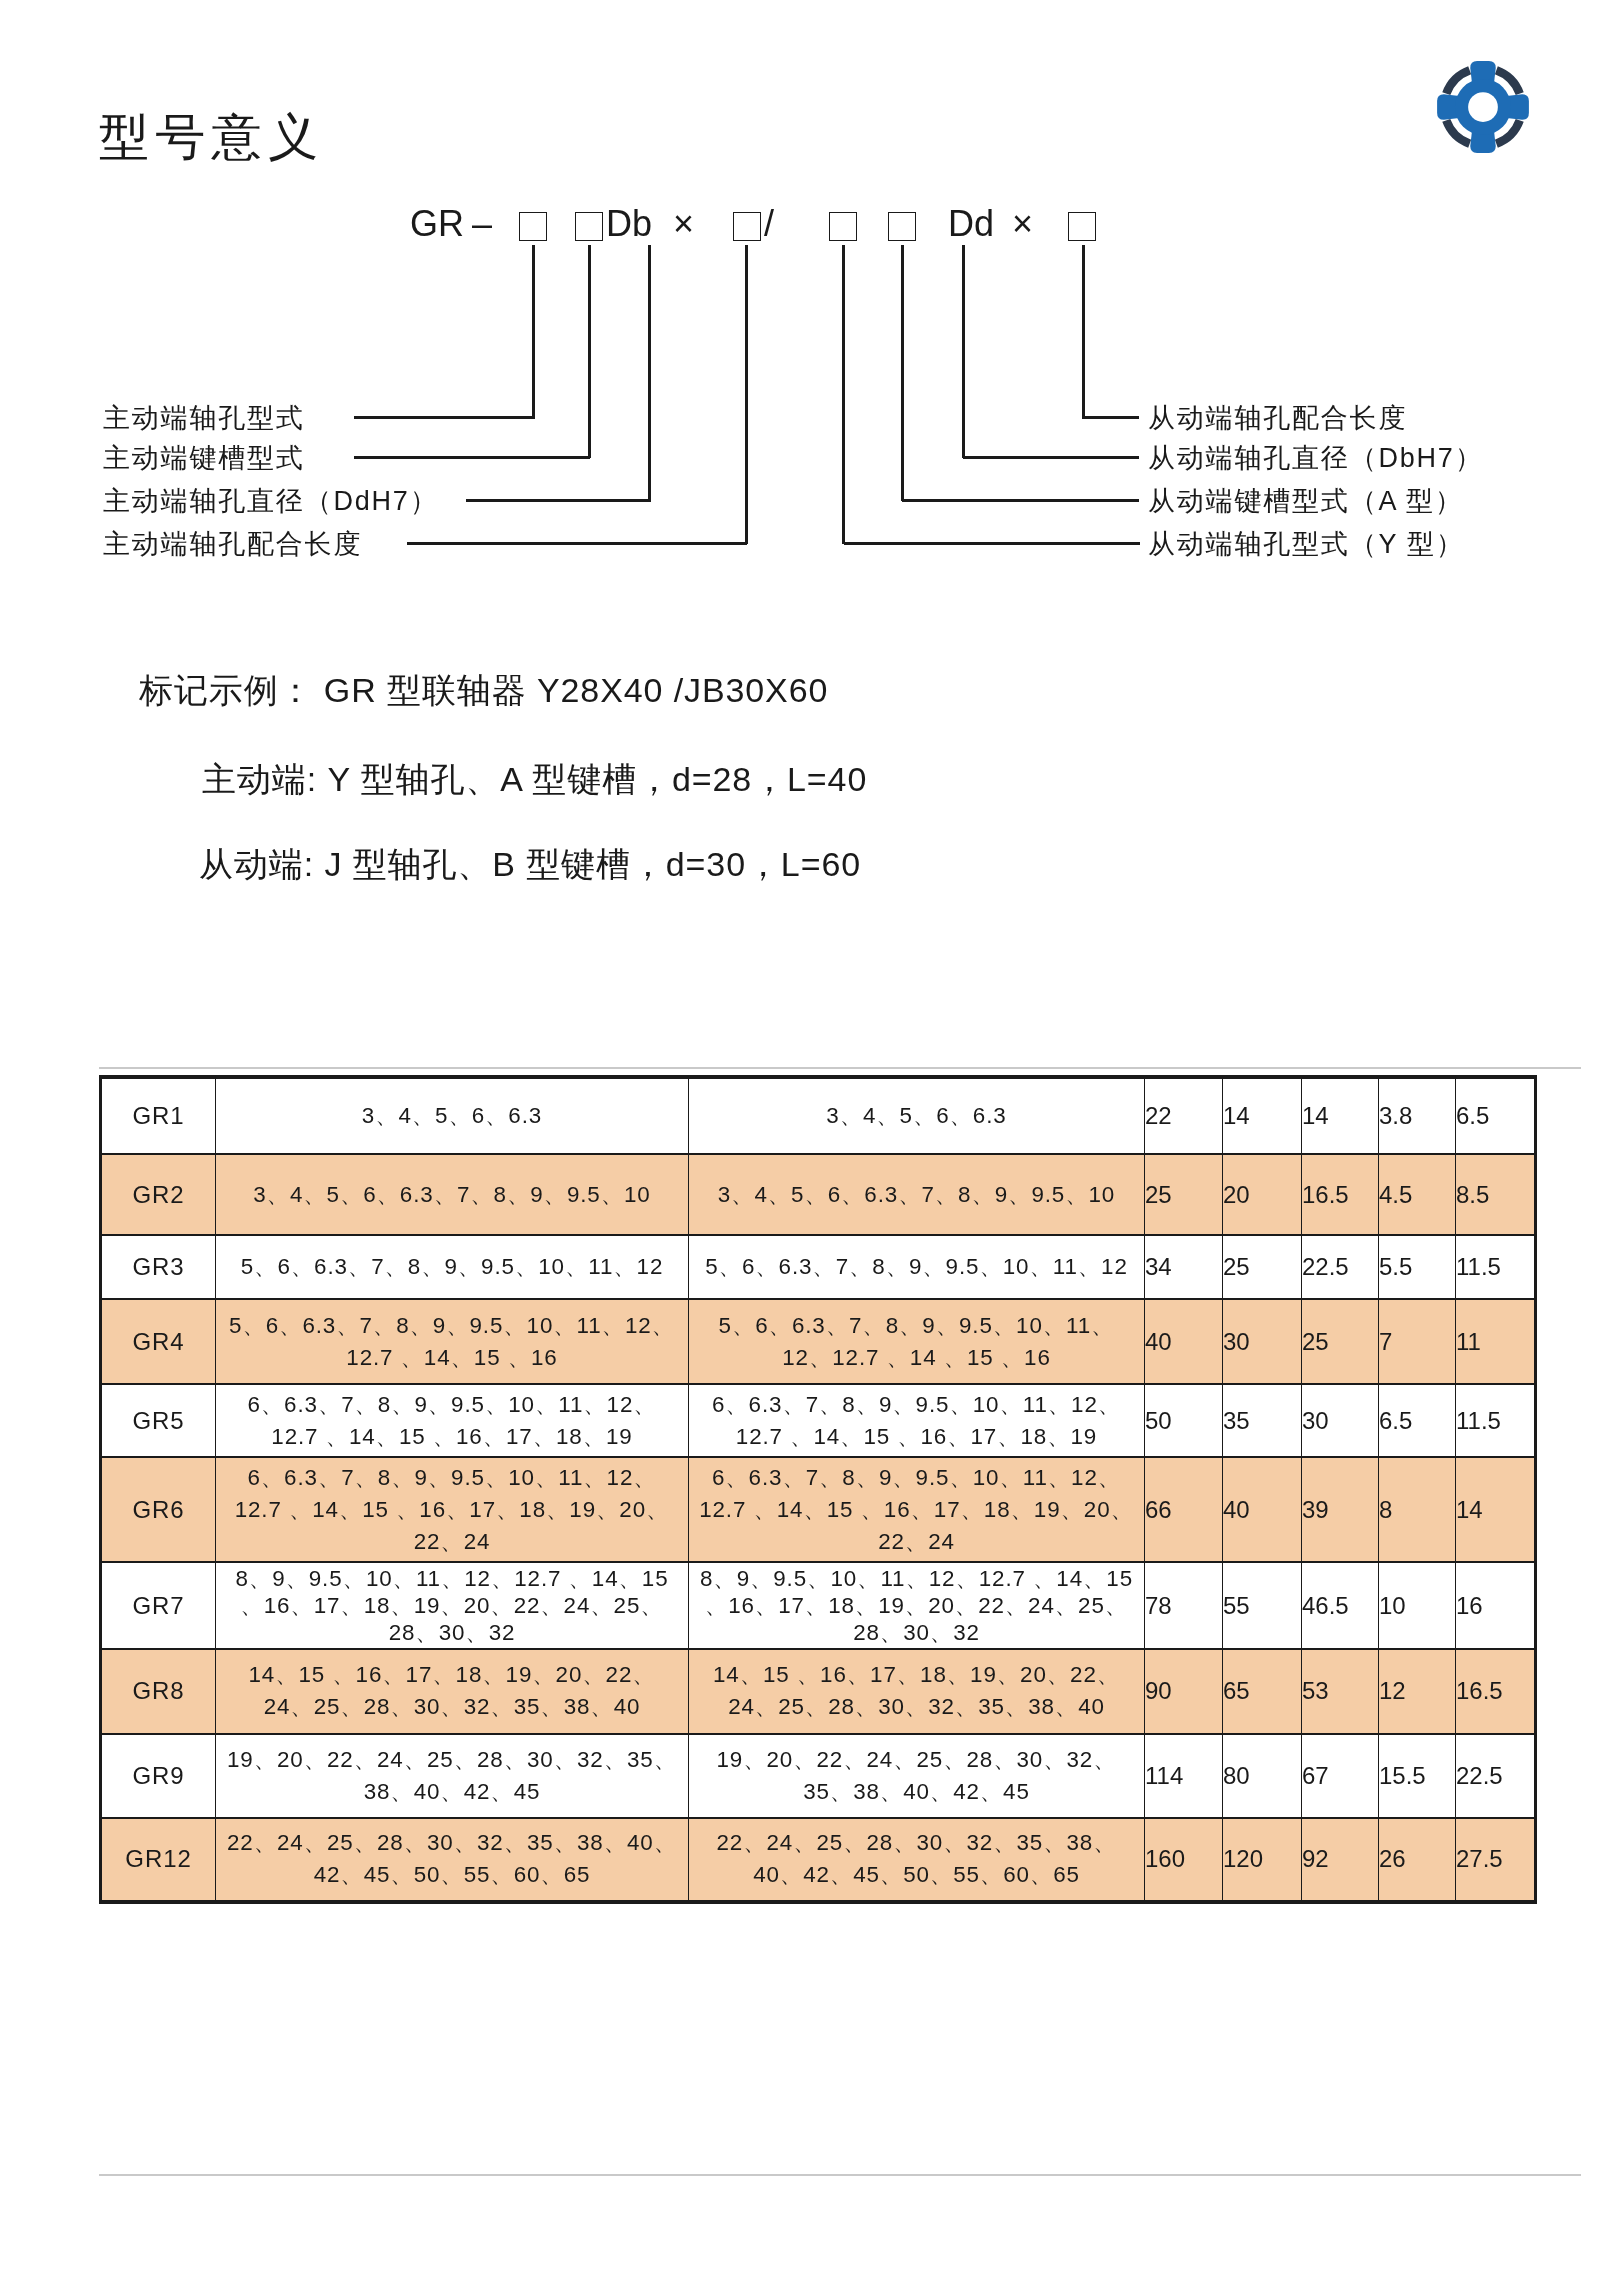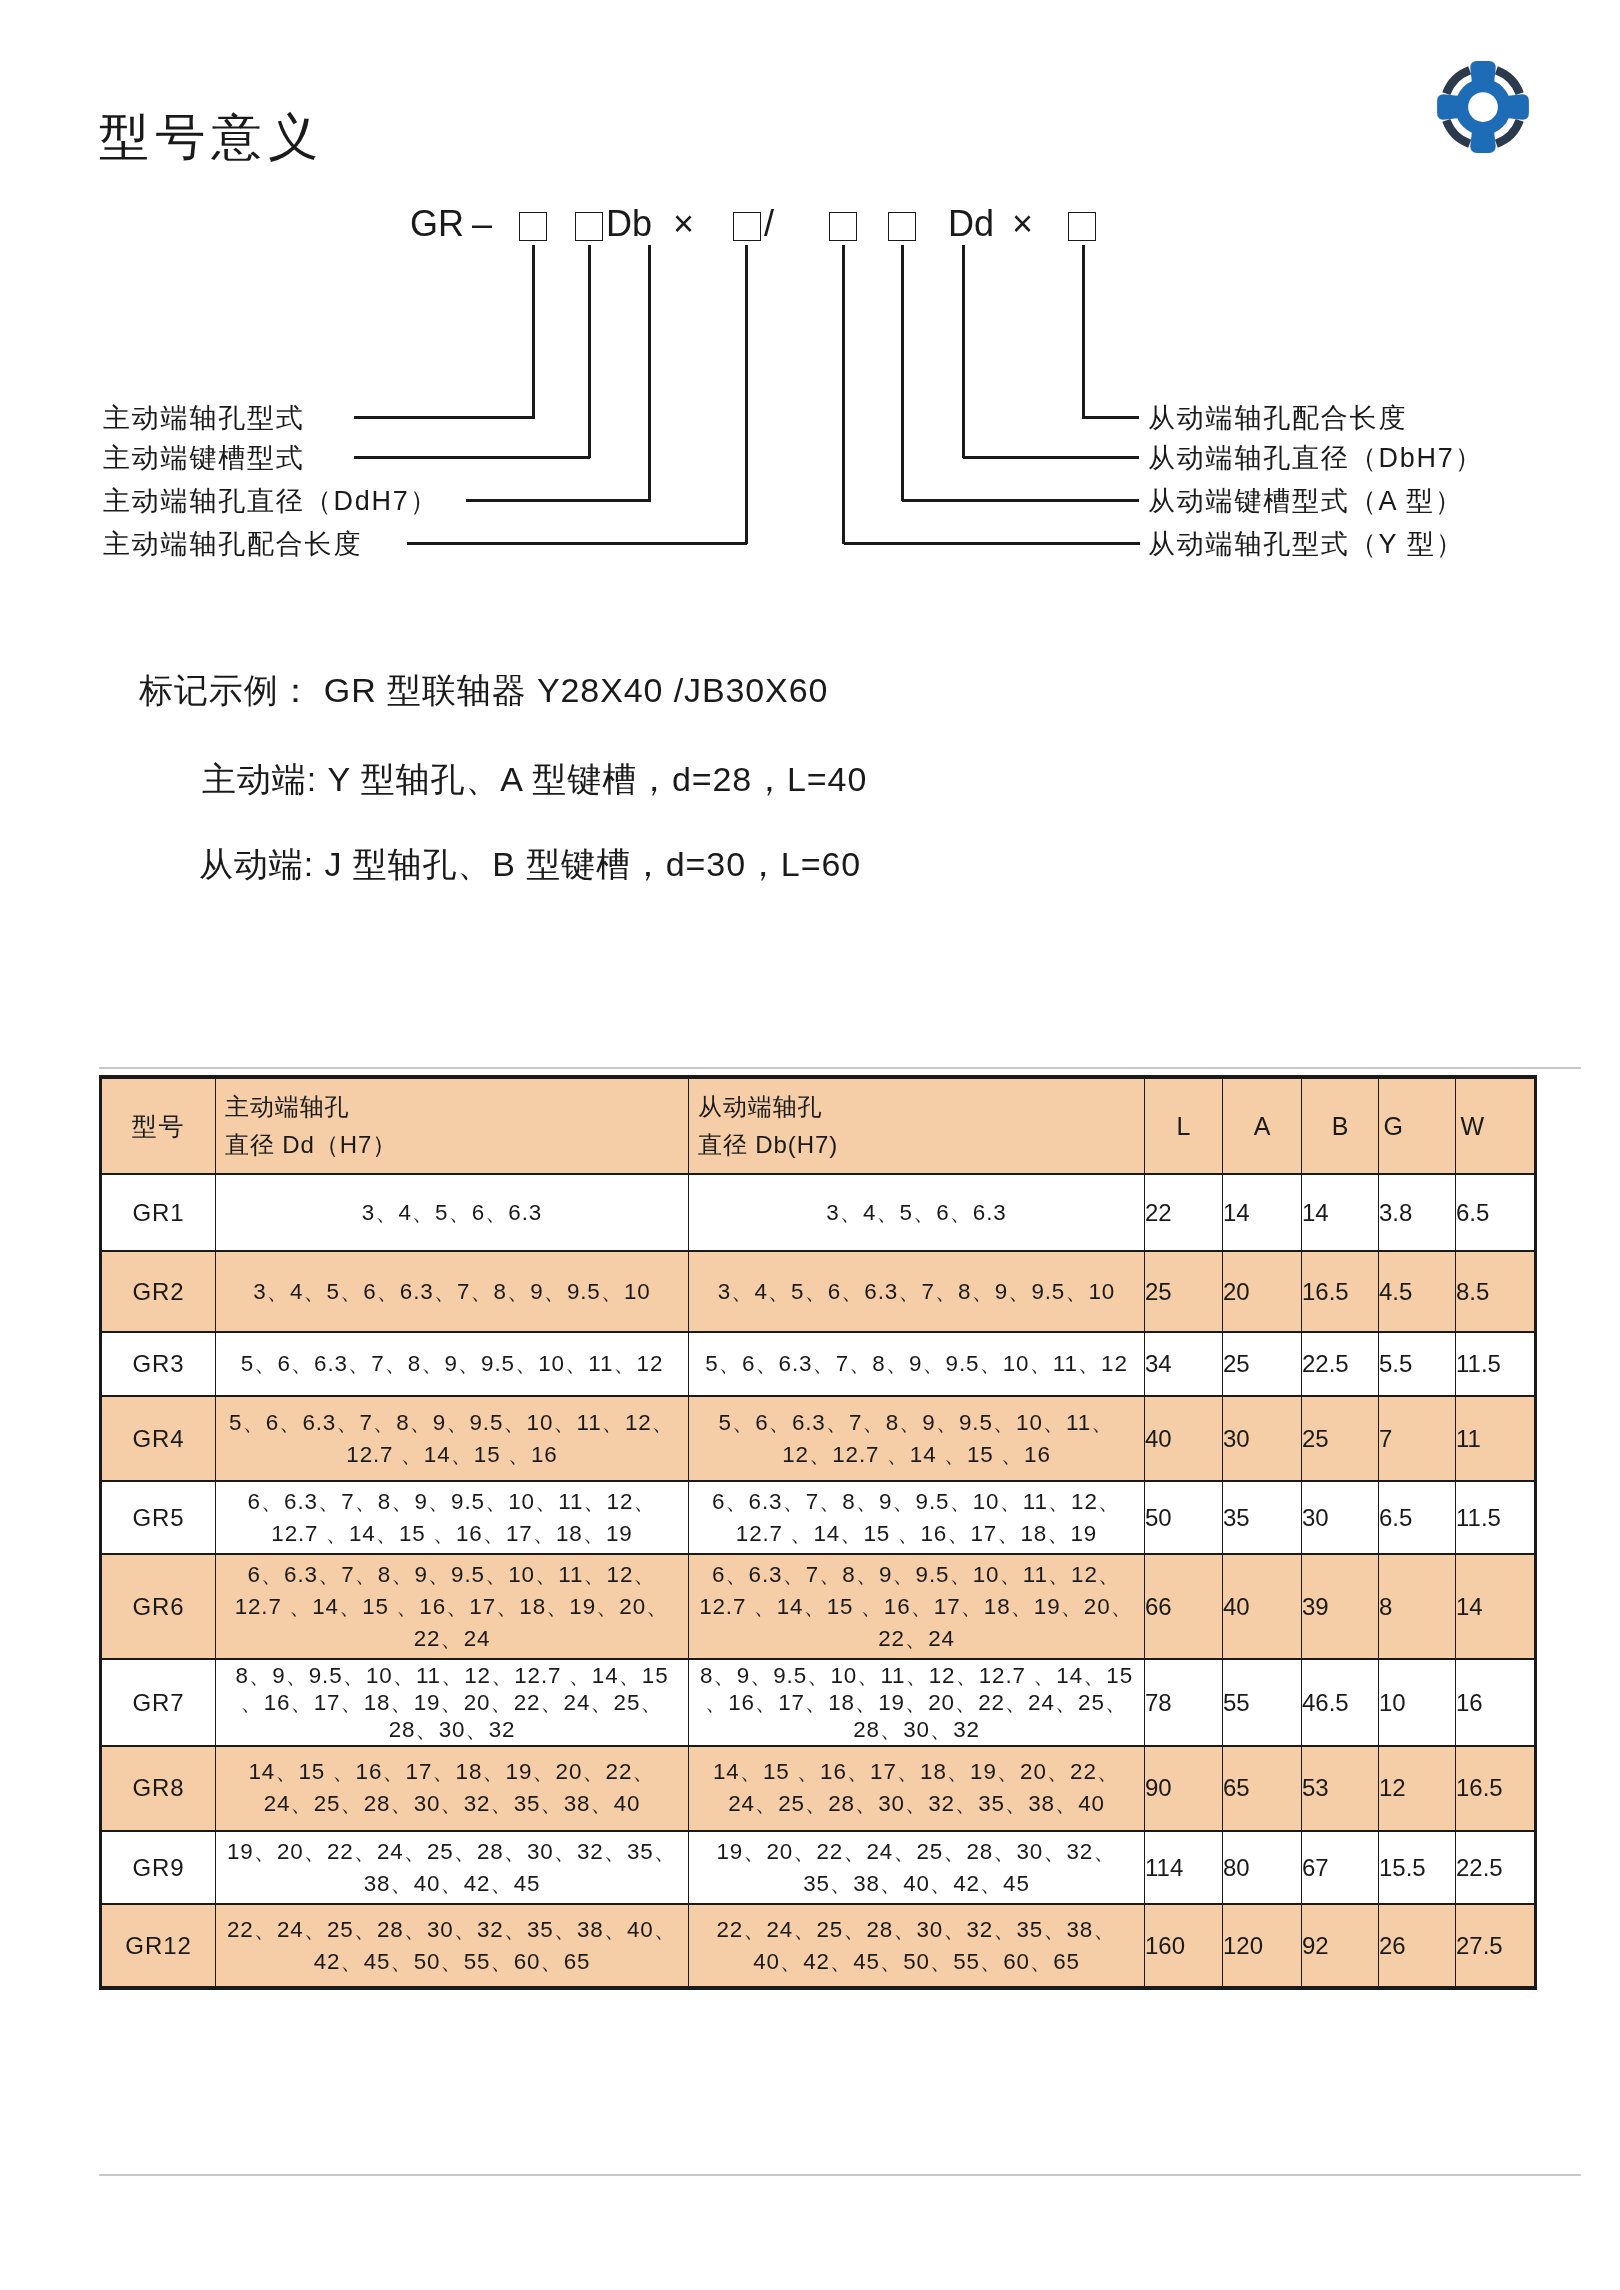--- a/index.html
+++ b/index.html
@@ -130,36 +130,20 @@
       <col style="width:115px">
         <col style="width:473px">
         <col style="width:456px">
       <col style="width:78px">
         <col style="width:79px">
         <col style="width:77px">
       <col style="width:77px">
         <col style="width:80px">
     </colgroup>
     <tbody>
-        <tr style="height:97px">
-      <th class="th-model">型号</th>
-      <th class="th-bore">
-        <div>主动端轴孔</div>
-        <div>直径 Dd（H7）</div>
-      </th>
-      <th class="th-bore">
-        <div>从动端轴孔</div>
-        <div>直径 Db(H7)</div>
-      </th>
-      <th class="th-dim">L</th>
-      <th class="th-dim">A</th>
-      <th class="th-dim">B</th>
-      <th class="th-dim-left">G</th>
-      <th class="th-dim-left">W</th>
-    </tr>
     <tr style="height:77px">
       <td class="model">GR1</td>
       <td class="dia">3、4、5、6、6.3</td>
       <td class="dia">3、4、5、6、6.3</td>
       <td class="num">22</td>
       <td class="num">14</td>
       <td class="num">14</td>
       <td class="num">3.8</td>
       <td class="num">6.5</td>
     </tr>
@@ -226,21 +210,21 @@
     <tr style="height:85px" class="peach">
       <td class="model">GR8</td>
       <td class="dia">14、15 、16、17、18、19、20、22、24、25、28、30、32、35、38、40</td>
       <td class="dia">14、15 、16、17、18、19、20、22、24、25、28、30、32、35、38、40</td>
       <td class="num">90</td>
       <td class="num">65</td>
       <td class="num">53</td>
       <td class="num">12</td>
       <td class="num">16.5</td>
     </tr>
-    <tr style="height:73px">
+    <tr style="height:84px">
       <td class="model">GR9</td>
       <td class="dia">19、20、22、24、25、28、30、32、35、38、40、42、45</td>
       <td class="dia">19、20、22、24、25、28、30、32、35、38、40、42、45</td>
       <td class="num">114</td>
       <td class="num">80</td>
       <td class="num">67</td>
       <td class="num">15.5</td>
       <td class="num">22.5</td>
     </tr>
     <tr style="height:84px" class="peach">

